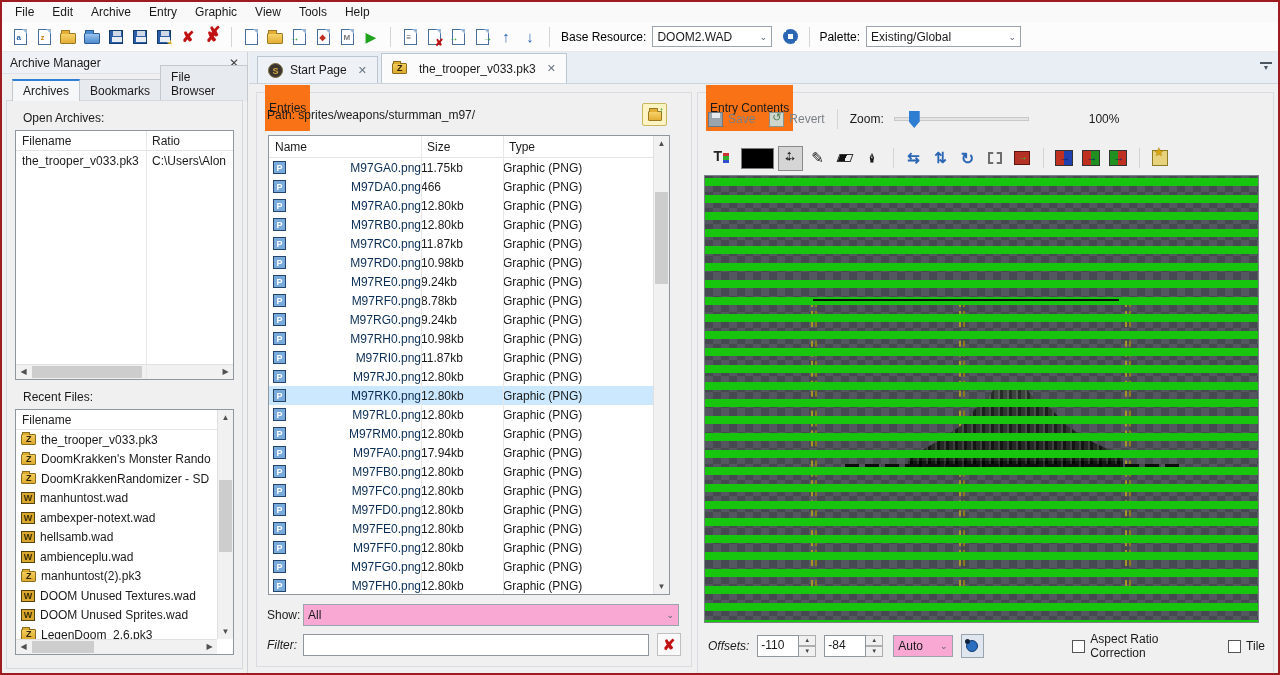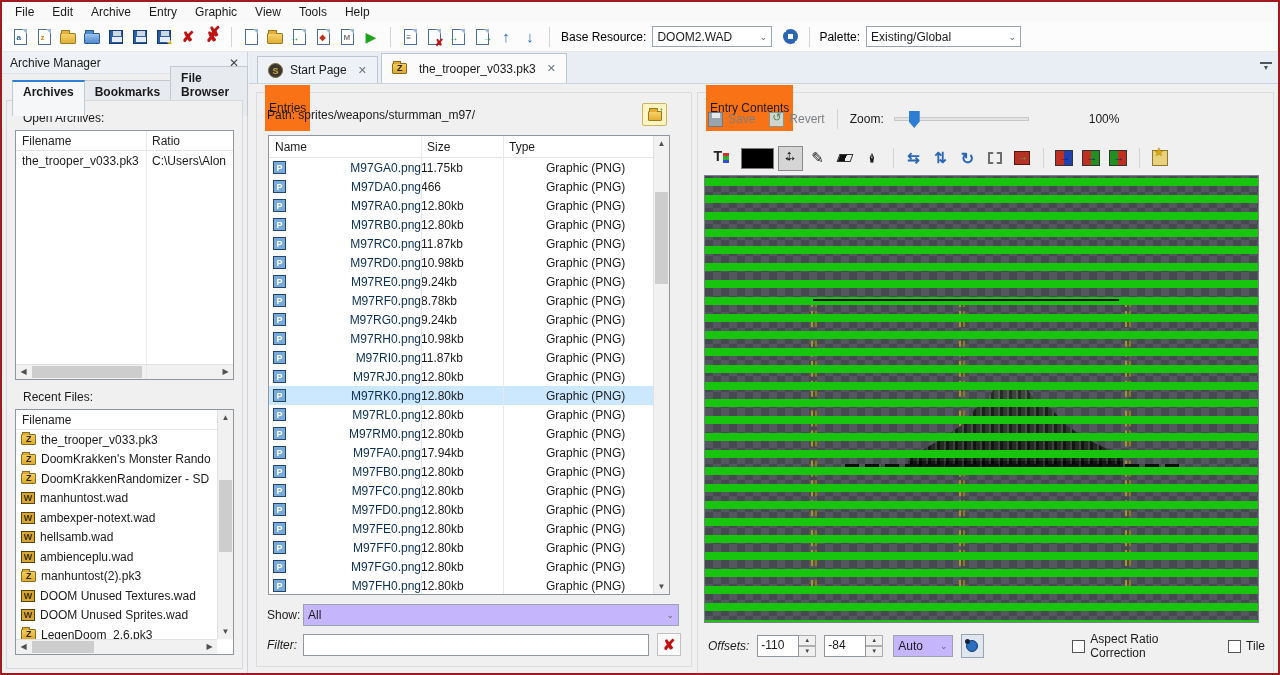--- a/index.html
+++ b/index.html
@@ -8,21 +8,21 @@
 
   
   #menubar { position:absolute; left:0; top:0; width:1276px; height:20px; background:#f9f9f9; display:flex; align-items:center; padding-left:4px; }
   .mitem { padding:2px 9px; cursor:default; }
   #toolbar { position:absolute; left:0; top:20px; width:1276px; height:30px; background:#fcfcfc; border-bottom:1px solid #e8e8e8; display:flex; align-items:center; padding-left:6px; }
   .tsep { width:1px; height:20px; background:#d4d4d4; margin:0 7px; }
   .tbtn { width:24px; height:24px; display:flex; align-items:center; justify-content:center; position:relative; }
   .lbl { color:#000; }
   .combo { background:#fff; border:1px solid #9aa4ae; height:21px; display:flex; align-items:center; padding:0 4px; position:relative; }
   .combo .chev { margin-left:auto; color:#5a6570; font-size:9px; padding-left:6px; }
-  .combo-gray { background:#c4b5fd; }
+  .combo-gray { background:#f9a8d4; }
 
   
   .ic-page { width:13px; height:16px; background:#fff; border:1px solid #4a6f9c; position:relative; }
   .ic-page:before { content:""; position:absolute; right:-1px; top:-1px; border-style:solid; border-width:0 5px 5px 0; border-color:transparent #9db8d6 transparent transparent; }
   .badge { position:absolute; font-size:8px; font-weight:bold; left:2px; top:3px; }
   .ov { position:absolute; font-size:10px; font-weight:bold; }
   .ic-folder { width:16px; height:11px; background:linear-gradient(#f6d26b,#e4af35); border:1px solid #9a7a22; border-radius:1px; position:relative; margin-top:4px; }
   .ic-folder:before { content:""; position:absolute; left:0; top:-4px; width:7px; height:3px; background:#e4af35; border:1px solid #9a7a22; border-bottom:none; border-radius:1px 1px 0 0; }
   .ic-folder.blue { background:linear-gradient(#9cc3ee,#4d8bd0); border-color:#2b5a92; }
   .ic-folder.blue:before { background:#4d8bd0; border-color:#2b5a92; }
@@ -34,21 +34,21 @@
   .redx2 .x2 { position:absolute; left:8px; top:-1px; }
   .bluearrow { color:#2b66b4; font-size:15px; font-weight:bold; }
   .greenplay { color:#1fa31f; font-size:14px; }
   .gear { width:15px; height:15px; border-radius:50%; background:radial-gradient(circle at 50% 50%, #fff 0 3px, #2b66b4 3px 7px, transparent 7px); border:2px dotted #2b66b4; }
 
   
   #leftpanel { position:absolute; left:0; top:50px; width:246px; height:621px; background:#f0f0f0; border-right:1px solid #cdd2d8; }
   #lp-header { height:22px; display:flex; align-items:center; padding:0 8px; border-bottom:1px solid #dfe3e8; background:#eef1f5; }
   #lp-close { margin-left:auto; color:#444; font-size:12px; }
   #lp-tabs { display:flex; height:26px; align-items:flex-end; padding-left:10px; background:#f0f0f0; }
-  .lp-tab { padding:4px 10px 17px; border:1px solid #c2c8ce; border-bottom:none; background:#e7eaee; margin-right:-1px; position:relative; top:16px;font-weight:bold; }
+  .lp-tab { padding:4px 10px 3px; border:1px solid #c2c8ce; border-bottom:none; background:#e7eaee; margin-right:-1px; position:relative; top:1px; }
   .lp-tab.active { background:#f6f7f9; border-top:2px solid #2f7fd6; padding-top:3px; z-index:2; }
   #lp-content { position:absolute; left:4px; right:4px; top:48px; bottom:4px; border:1px solid #d4d9de; background:#f0f0f0; padding:8px 8px 0; }
   .caption { margin:2px 8px 5px; }
   .listbox { background:#fff; border:1px solid #8f969e; position:relative; overflow:hidden; }
   #openlist { height:250px; }
   .lhead { display:flex; height:20px; align-items:center; border-bottom:1px solid #e4e4e4; color:#222; }
   .lhead span { padding-left:6px; }
   .vline { position:absolute; top:0; bottom:0; width:1px; background:#e8e8e8; z-index:3; pointer-events:none; }
   .lrow { display:flex; height:19px; align-items:center; }
   .lrow span { padding-left:6px; white-space:nowrap; overflow:hidden; }
@@ -87,21 +87,21 @@
   #upbtn .ic-folder { margin-top:2px; width:14px; height:10px; }
   #upbtn .ua { position:absolute; right:2px; top:1px; color:#1f8a1f; font-size:10px; font-weight:bold; }
   #entrylist { position:absolute; left:11px; top:42px; width:402px; height:460px; background:#fff; border:1px solid #8f969e; overflow:hidden; }
   #elhead { display:flex; height:22px; align-items:center; border-bottom:1px solid #e4e4e4; }
   #elhead span { padding-left:6px; }
   .ehname { width:152px; } .ehsize { width:82px; } .ehtype { flex:1; }
   #elrows { position:absolute; left:0; top:22px; right:16px; bottom:0; overflow:hidden; }
   .erow { display:flex; height:19px; align-items:center; }
   .erow.sel { background:#cbe8ff; }
   .picon { width:13px; height:13px; background:#78aadc; border:1px solid #23456e; color:#fff; font-size:9px; font-weight:bold; text-align:center; line-height:12px; margin:0 5px 0 4px; flex:none; }
-  .ename { width:130px; color:#0b2e55;text-align:right; } .esize { width:82px; } .etype { flex:1;padding-left:43px; }
+  .ename { width:130px; color:#0b2e55;text-align:right; } .esize { width:82px; } .etype { flex:1; }
   #showrow { position:absolute; left:10px; top:510px; right:10px; height:24px; display:flex; align-items:center; }
   #showcombo { position:absolute; left:36px; right:2px; }
   #filterrow { position:absolute; left:10px; top:540px; right:10px; height:24px; display:flex; align-items:center; }
   #filterinput { position:absolute; left:36px; right:32px; height:22px; border:1px solid #8f969e; background:#fff; padding:0 4px; font:inherit; }
   #filterclear { position:absolute; right:0; top:0; width:24px; height:23px; background:#fafafa; border:1px solid #c0c0c0; display:flex; align-items:center; justify-content:center; }
 
   
   #ecbox { left:448px; top:8px; width:577px; height:650px; }
   #ecrow1 { position:absolute; left:10px; top:14px; height:24px; display:flex; align-items:center; }
   .miniflop { width:15px; height:15px; background:#9aa4ac; border:1px solid #6c767e; position:relative; margin-right:5px; }

